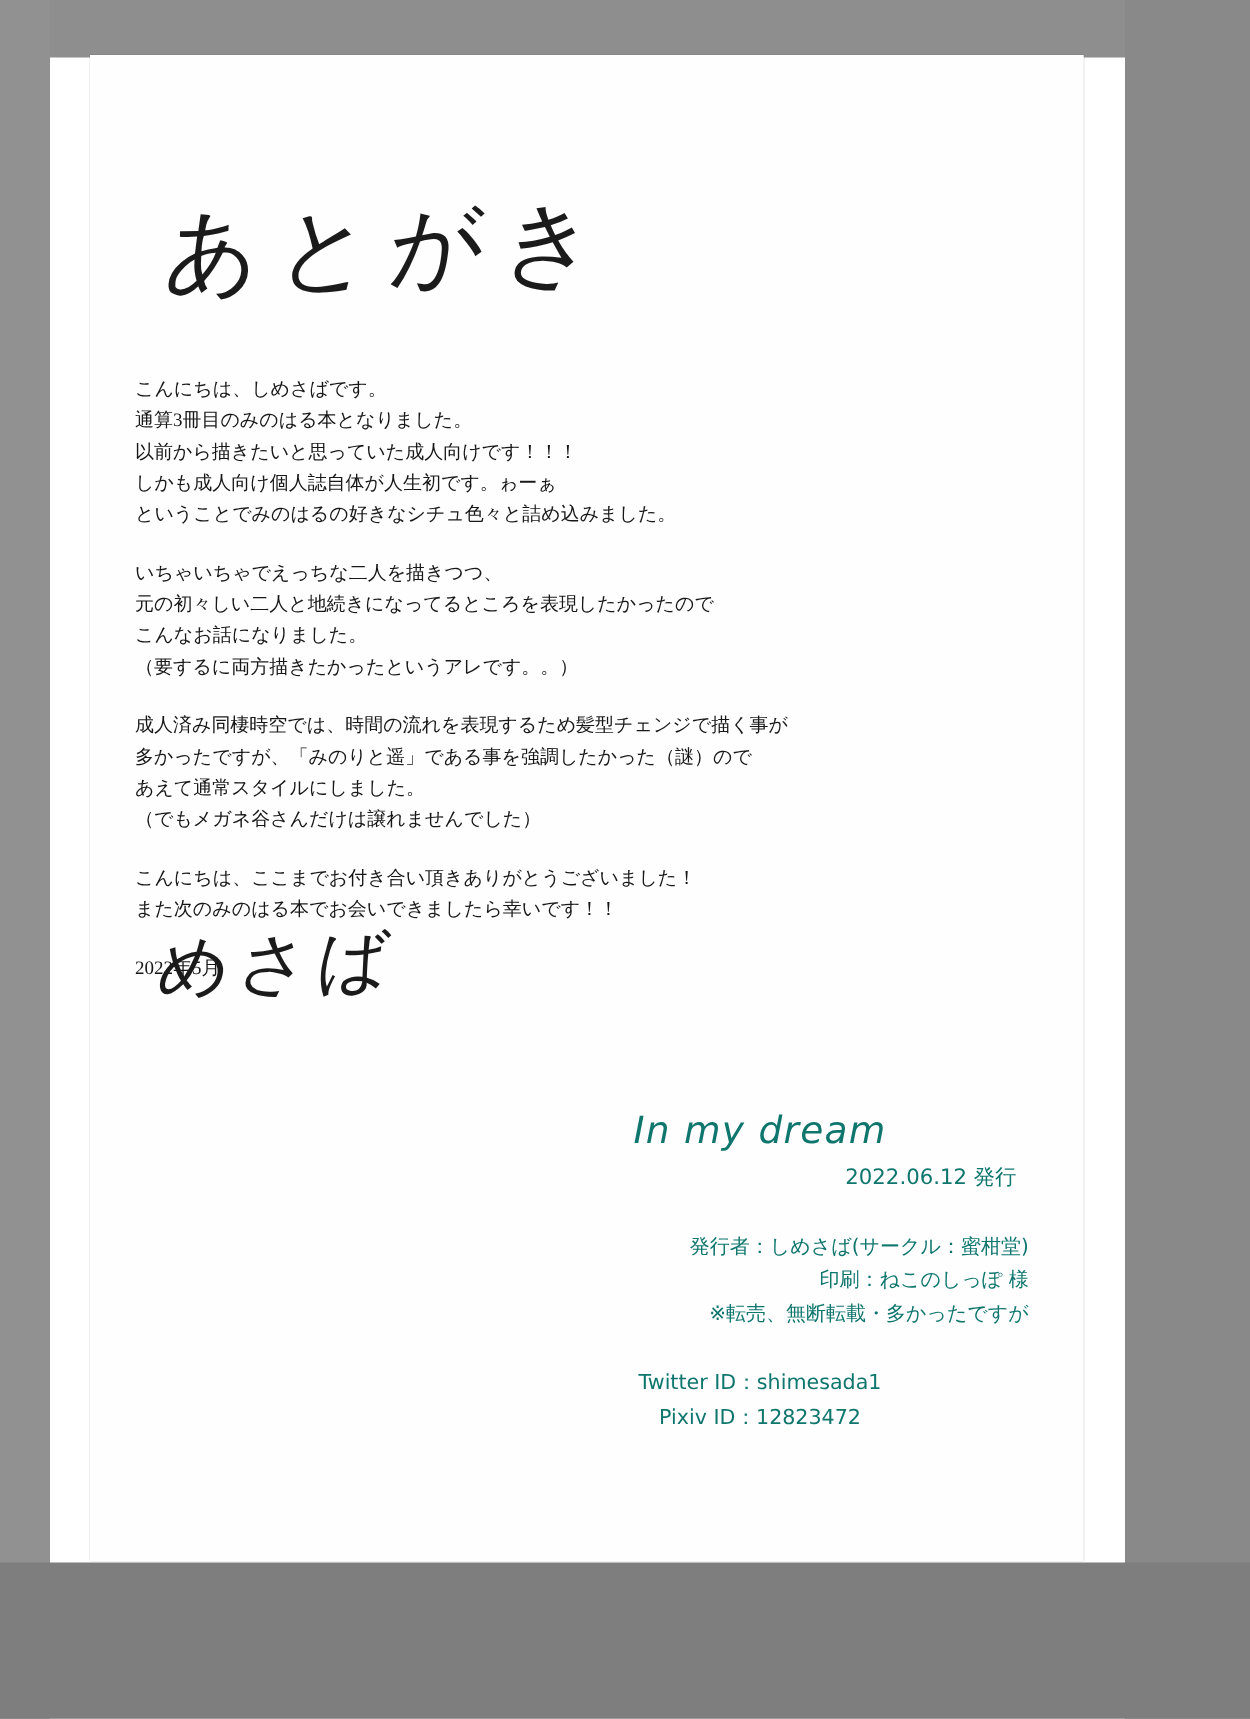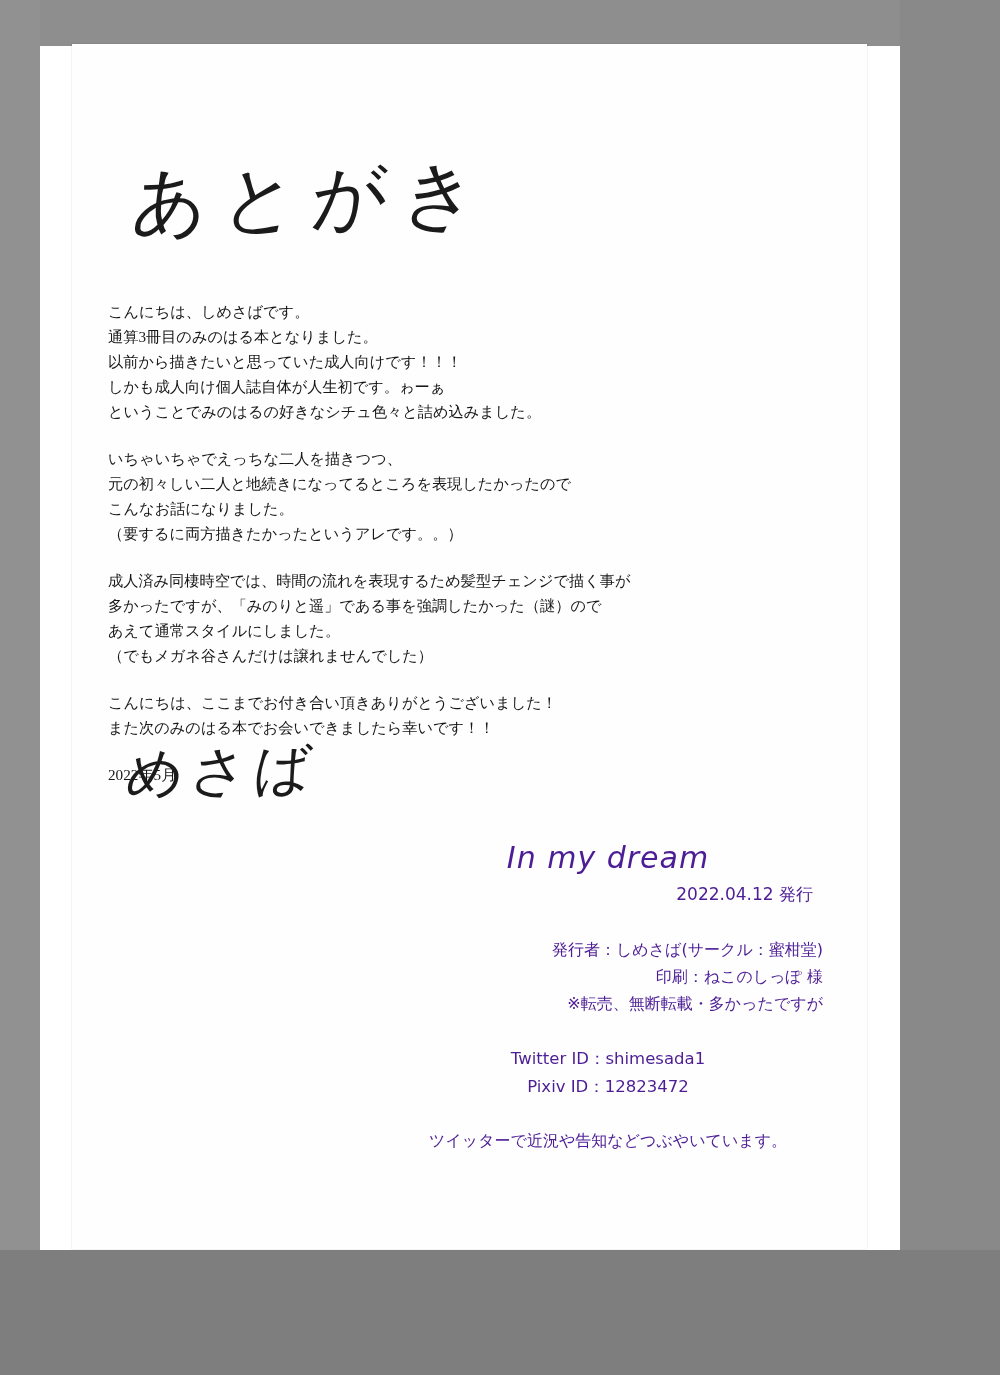--- a/index.html
+++ b/index.html
@@ -62,24 +62,24 @@
     line-height:25px;
     font-family:Liberation Serif, serif;
   }
   .para{margin:0 0 22px 0;white-space:pre-line;}
   .para:last-child{margin-bottom:5px;}
   .date-line{margin-top:6px;}
 
   .colophon{
     position:absolute;
     right:44px;
-    top:796px;
+    top:843px;
     width:430px;
     text-align:center;
-    color:#4c1d95;
+    color:#0f766e;
     font-family:"DejaVu Sans", sans-serif;
   }
   .colophon .title{
     font-family:"DejaVu Sans", sans-serif;
     font-size:30px;
     font-style:italic;
     letter-spacing:1px;
     margin-bottom:8px;
     font-weight:400;
   }
@@ -135,30 +135,29 @@
 （でもメガネ谷さんだけは譲れませんでした）</p>
       <p class="para">こんにちは、ここまでお付き合い頂きありがとうございました！
 また次のみのはる本でお会いできましたら幸いです！！</p>
       <p class="para date-line">2022年5月</p>
     </div>
 
     <div class="handwritten-sign">めさば</div>
 
     <div class="colophon">
       <div class="title">In my dream</div>
-      <div class="pubdate">2022.04.12 発行</div>
+      <div class="pubdate">2022.06.12 発行</div>
 
       <div class="block">
         <span class="line">発行者：しめさば(サークル：蜜柑堂)</span>
         <span class="line">印刷：ねこのしっぽ 様</span>
         <span class="line">※転売、無断転載・多かったですが</span>
       </div>
 
       <div class="contact">
         <span class="line">Twitter ID：shimesada1</span>
         <span class="line">Pixiv ID：12823472</span>
       </div>
 
-      <div class="footer-note">ツイッターで近況や告知などつぶやいています。</div>
     </div>
 
   </div>
 </div>
 
 </body></html>

